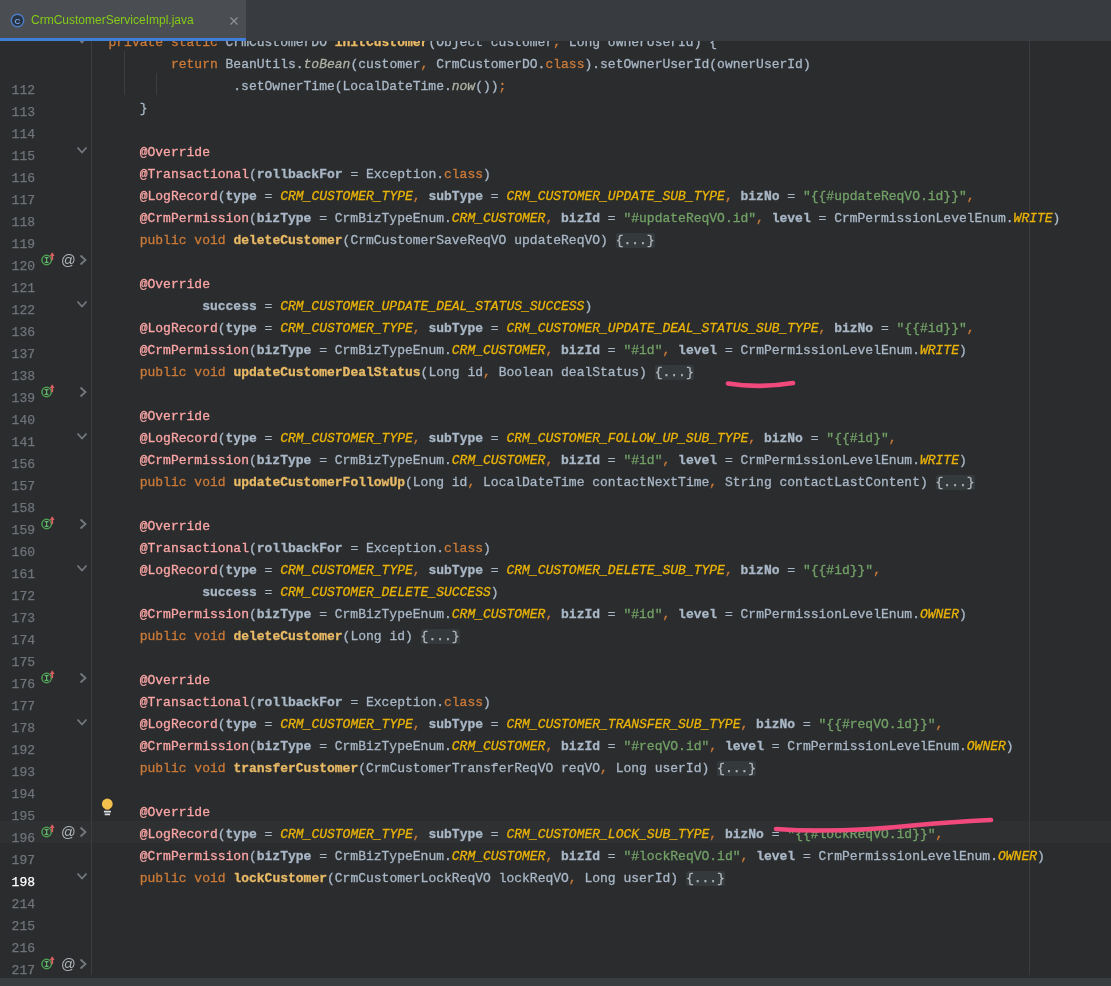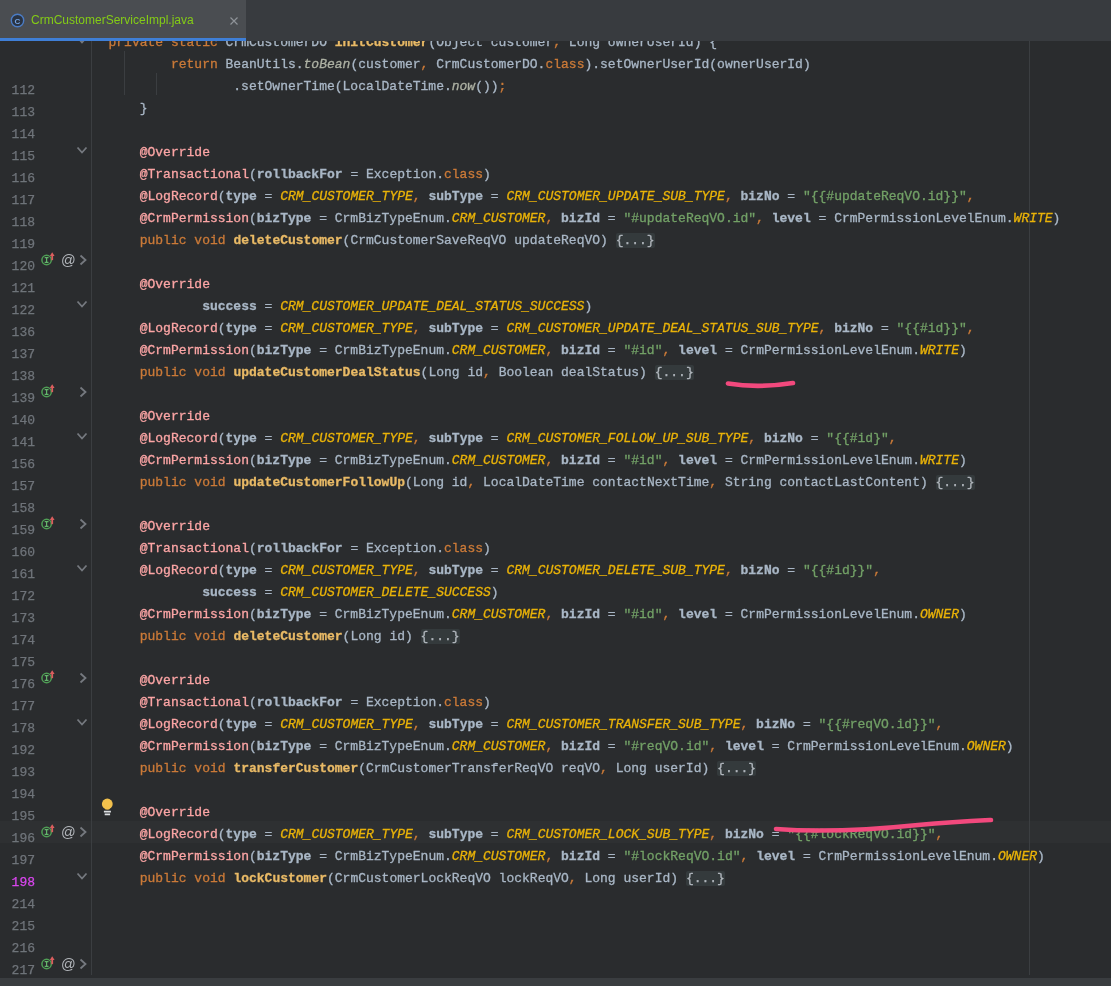--- a/index.html
+++ b/index.html
@@ -3,21 +3,21 @@
 
 html,body{margin:0;padding:0;background:#2A2C2E;}
 #win{position:relative;width:1111px;height:986px;background:#2A2C2E;overflow:hidden;filter:blur(0.4px);
   font-family:"Liberation Mono",monospace;font-size:13px;}
 .abs{position:absolute;}
 #caret{position:absolute;left:0;width:1111px;height:22px;background:#2E3032;}
 #code{position:absolute;left:92.5px;top:31.5px;}
 #code .cl{height:22px;line-height:22px;white-space:pre;color:#A9B7C6;margin-left:16px;-webkit-text-stroke:0.3px currentColor;}
 #nums{position:absolute;left:0;top:31.5px;width:35px;text-align:right;margin-top:48px;}
 #nums div{height:22px;line-height:22px;color:#6F747A;-webkit-text-stroke:0.25px currentColor;}
-#nums div.cur{color:#d946ef;}
+#nums div.cur{color:#ffffff;}
 .k{color:#CB7A38;}
 .a{color:#fca5a5;}
 .c{color:#eab308;font-style:italic;}
 .g{color:#72A066;}
 .m{color:#E9BA66;font-weight:bold;}
 .i{color:#AEB2A4;font-style:italic;}
 .f{background:#343A3C;color:#AFB5BB;border-radius:2px;}
 .n{font-weight:bold;}
 .vline{position:absolute;width:1px;background:#3B3E41;}
 .aticon{width:14px;height:16px;color:#B2B6BB;font-family:"Liberation Sans",sans-serif;font-size:14.5px;line-height:16px;}

